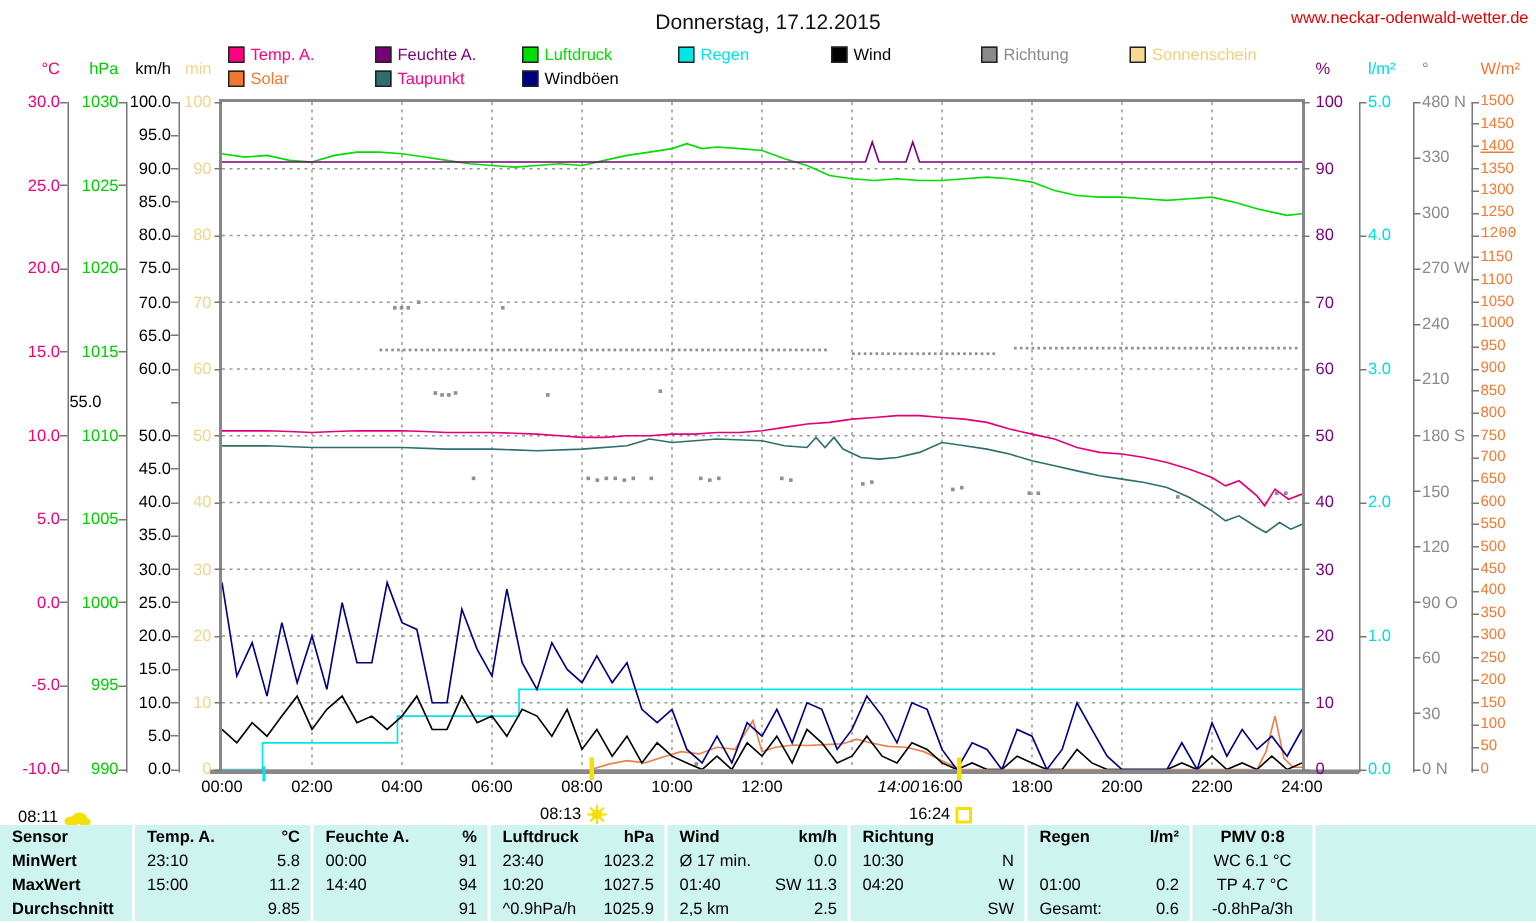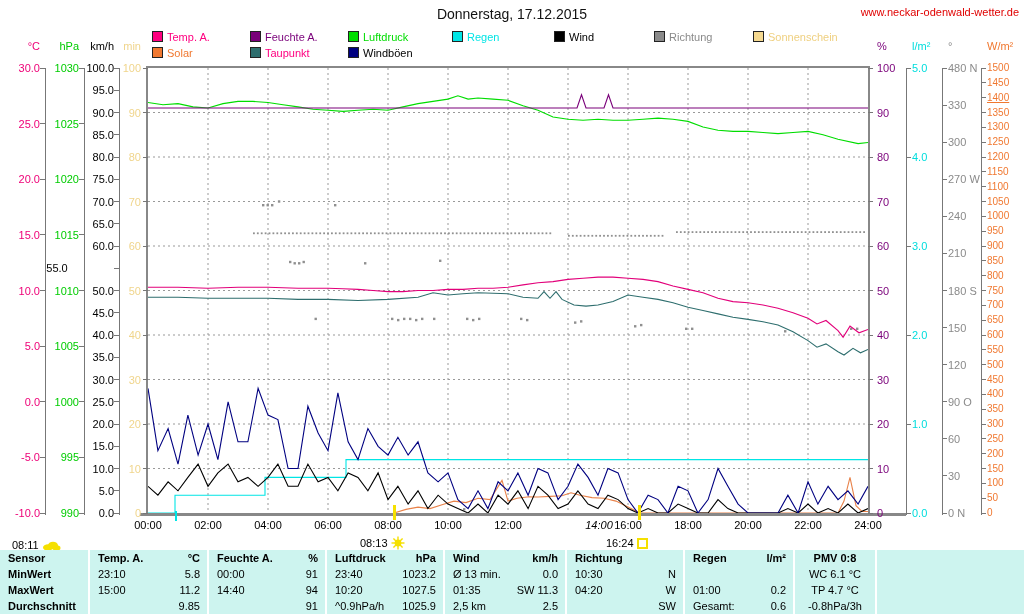--- a/index.html
+++ b/index.html
@@ -476,21 +476,21 @@
     <div class="axlab" style="top: 76.8333px; color: rgb(240, 120, 48); font-size: 10px; left: 987px;">1450</div>
     <div class="tick" style="top: 97.1667px; left: 981px;"></div>
     <div class="axlab" style="top: 91.6667px; color: rgb(240, 120, 48); font-size: 10px; left: 987px; text-decoration: underline;">1400</div>
     <div class="tick" style="top: 112px; left: 981px;"></div>
     <div class="axlab" style="top: 106.5px; color: rgb(240, 120, 48); font-size: 10px; left: 987px;">1350</div>
     <div class="tick" style="top: 126.833px; left: 981px;"></div>
     <div class="axlab" style="top: 121.333px; color: rgb(240, 120, 48); font-size: 10px; left: 987px;">1300</div>
     <div class="tick" style="top: 141.667px; left: 981px;"></div>
     <div class="axlab" style="top: 136.167px; color: rgb(240, 120, 48); font-size: 10px; left: 987px;">1250</div>
     <div class="tick" style="top: 156.5px; left: 981px;"></div>
-    <div class="axlab" style="top: 151px; color: rgb(240, 120, 48); font-size: 10px; left: 987px;">1200</div>
+    <div class="axlab" style="top: 151px; color: rgb(240, 120, 48); font-size: 10px; left: 987px; font-family: Liberation Mono, monospace;">1200</div>
     <div class="tick" style="top: 171.333px; left: 981px;"></div>
     <div class="axlab" style="top: 165.833px; color: rgb(240, 120, 48); font-size: 10px; left: 987px;">1150</div>
     <div class="tick" style="top: 186.167px; left: 981px;"></div>
     <div class="axlab" style="top: 180.667px; color: rgb(240, 120, 48); font-size: 10px; left: 987px;">1100</div>
     <div class="tick" style="top: 201px; left: 981px;"></div>
     <div class="axlab" style="top: 195.5px; color: rgb(240, 120, 48); font-size: 10px; left: 987px;">1050</div>
     <div class="tick" style="top: 215.833px; left: 981px;"></div>
     <div class="axlab" style="top: 210.333px; color: rgb(240, 120, 48); font-size: 10px; left: 987px;">1000</div>
     <div class="tick" style="top: 230.667px; left: 981px;"></div>
     <div class="axlab" style="top: 225.167px; color: rgb(240, 120, 48); font-size: 10px; left: 987px;">950</div>
@@ -644,25 +644,25 @@
         <span class="tl">^0.9hPa/h</span>
         <span class="tr">1025.9</span>
       </div>
     </div>
     <div class="table-panel" style="left: 445px; width: 120px;">
       <div class="trow b">
         <span class="tl">Wind</span>
         <span class="tr">km/h</span>
       </div>
       <div class="trow">
-        <span class="tl">Ø 13 min.</span>
+        <span class="tl">Ø 17 min.</span>
         <span class="tr">0.0</span>
       </div>
       <div class="trow">
-        <span class="tl">01:35</span>
+        <span class="tl">01:40</span>
         <span class="tr">SW 11.3</span>
       </div>
       <div class="trow">
         <span class="tl">2,5 km</span>
         <span class="tr">2.5</span>
       </div>
     </div>
     <div class="table-panel" style="left: 567px; width: 116px;">
       <div class="trow b">
         <span class="tl">Richtung</span>

